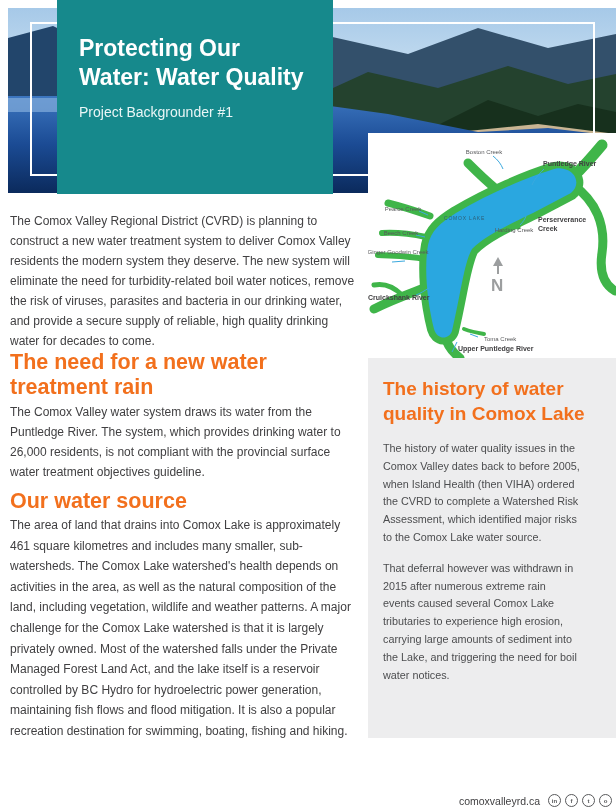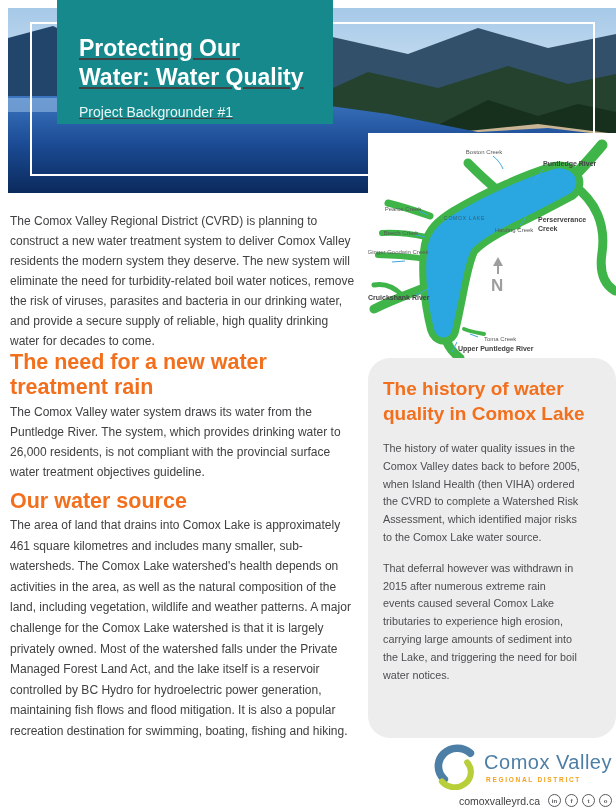--- a/index.html
+++ b/index.html
@@ -5,39 +5,39 @@
   html,body{margin:0;padding:0;background:#ffffff;}
   .page{position:relative;width:616px;height:811px;background:#ffffff;overflow:hidden;
         font-family:"Liberation Sans", sans-serif;color:#414042;}
 
   
   .hero{position:absolute;left:8px;top:8px;width:608px;height:185px;z-index:1;overflow:hidden;}
   .hero-frame{position:absolute;left:30px;top:22px;width:561px;height:150px;
               border:2px solid #ffffff;z-index:2;pointer-events:none;}
 
   
-  .title-box{position:absolute;left:57px;top:0;width:276px;height:124px;background:#16898c;
-             z-index:3;box-sizing:border-box;padding:34px 20px 0 22px;text-decoration:underline;}
+  .title-box{position:absolute;left:57px;top:0;width:276px;height:194px;background:#16898c;
+             z-index:3;box-sizing:border-box;padding:34px 20px 0 22px;}
   .title-box h1{margin:0;font-size:23px;line-height:29px;font-weight:bold;color:#ffffff;}
   .title-box h1 span{display:block;}
   .title-box .subtitle{margin-top:12px;font-size:14px;color:#eaf6f6;font-weight:normal;}
 
   
   .intro{position:absolute;left:10px;top:211px;width:350px;font-size:12px;line-height:20px;z-index:5;margin:0;}
   .h2-orange{position:absolute;left:10px;margin:0;color:#f2701d;font-weight:bold;z-index:5;}
   #need-heading{top:350px;width:340px;font-size:21.5px;line-height:25px;}
   #need-body{position:absolute;left:10px;top:402px;width:350px;font-size:12px;line-height:20px;z-index:5;margin:0;}
   #source-heading{top:489px;width:340px;font-size:21.5px;line-height:25px;}
   #source-body{position:absolute;left:10px;top:515px;width:350px;font-size:12px;line-height:20.6px;z-index:5;margin:0;}
 
   
   .map-box{position:absolute;left:368px;top:133px;width:248px;height:225px;background:#ffffff;z-index:4;}
   .map-box svg{display:block;}
   .history-box{position:absolute;left:368px;top:358px;width:248px;height:380px;background:#ededee;z-index:5;
-               box-sizing:border-box;padding:18px 24px 0 15px;border-radius:22px;}
+               box-sizing:border-box;padding:18px 24px 0 15px;}
   .history-box h2{margin:0 0 14px 0;color:#f2701d;font-size:19px;line-height:25px;font-weight:bold;}
   .history-box p{margin:0 12px 13px 0;font-size:10.8px;line-height:17.8px;color:#4c4d4f;}
 
   
   .map-label{font-family:"Liberation Sans",sans-serif;font-size:6px;fill:#58595b;}
   .map-label-bold{font-family:"Liberation Sans",sans-serif;font-size:7px;font-weight:bold;fill:#414042;}
   .lake-label{font-family:"Liberation Sans",sans-serif;font-size:5px;letter-spacing:0.8px;fill:#2e5f78;}
   .compass{font-family:"Liberation Sans",sans-serif;font-size:17px;font-weight:bold;fill:#9c9e9f;}
 
   
@@ -149,30 +149,20 @@
       </g>
     </svg>
   </div>
 
   <div class="history-box">
     <h2>The history of water quality in Comox Lake</h2>
     <p>The history of water quality issues in the Comox Valley dates back to before 2005, when Island Health (then VIHA) ordered the CVRD to complete a Watershed Risk Assessment, which identified major risks to the Comox Lake water source.</p>
     <p>That deferral however was withdrawn in 2015 after numerous extreme rain events caused several Comox Lake tributaries to experience high erosion, carrying large amounts of sediment into the Lake, and triggering the need for boil water notices.</p>
   </div>
 
-  <div class="logo-block">
-    <svg width="46" height="46" viewBox="0 0 60 60">
-      <path d="M50,12 A21,20 0 1 0 16,46" fill="none" stroke="#4d7fa6" stroke-width="10" stroke-linecap="round"></path>
-      <path d="M13,49 A17,16 0 1 0 46,24" fill="none" stroke="#b9cf3a" stroke-width="8" stroke-linecap="round"></path>
-    </svg>
-    <div class="logo-text">
-      <div class="logo-name">Comox Valley</div>
-      <div class="logo-subtitle">REGIONAL DISTRICT</div>
-    </div>
-  </div>
 
   <div class="web-row">
     <span class="site">comoxvalleyrd.ca</span>
     <span class="soc">in</span>
     <span class="soc">f</span>
     <span class="soc">t</span>
     <span class="soc">o</span>
   </div>
 
 </div>

